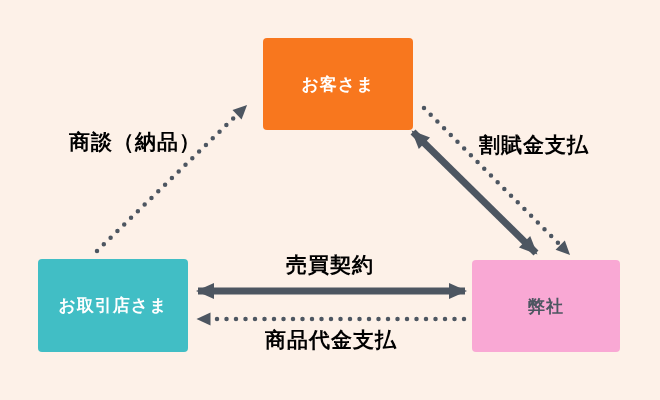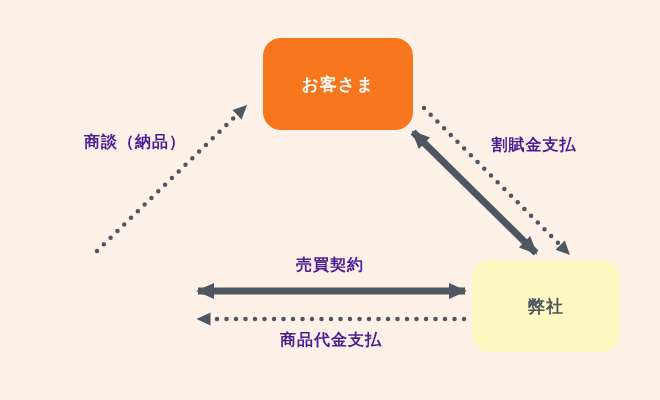--- a/index.html
+++ b/index.html
@@ -32,21 +32,21 @@
     stroke-width: 4.5;
     stroke-linecap: round;
     stroke-dasharray: 0 9.5;
     fill: none;
   }
   .node {
     position: absolute;
     display: flex;
     align-items: center;
     justify-content: center;
-    border-radius: 18px;
+    border-radius: 4px;
     font-size: 17px;
     font-weight: bold;
     letter-spacing: 1px;
   }
   .node-customer {
     left: 263px;
     top: 38px;
     width: 150px;
     height: 92px;
     background: #f8771e;
@@ -58,30 +58,30 @@
     width: 150px;
     height: 93px;
     background: #41bec5;
     color: #ffffff;
   }
   .node-company {
     left: 472px;
     top: 260px;
     width: 148px;
     height: 92px;
-    background: #fef9c3;
+    background: #f9a8d4;
     color: #4d5661;
   }
   .edge-label {
     position: absolute;
     transform: translate(-50%, -50%);
-    font-size: 16px;
+    font-size: 21px;
     font-weight: bold;
     letter-spacing: 1px;
-    color: #4c1d95;
+    color: #000000;
     white-space: nowrap;
   }
   .label-negotiation        { left: 135px; top: 142px; }
   .label-installment-pay    { left: 534px; top: 145px; text-align: right; }
   .label-installment-contract { left: 411px; top: 204px; }
   .label-sales-contract     { left: 330px; top: 265px; }
   .label-goods-payment      { left: 331px; top: 340px; }
 </style>
 </head>
 <body>
@@ -104,20 +104,21 @@
 
     <line class="edge-solid" x1="413" y1="132" x2="536" y2="253" marker-start="url(#ah-solid)" marker-end="url(#ah-solid)"></line>
 
     <line class="edge-solid" x1="198" y1="291" x2="465" y2="291" marker-start="url(#ah-solid)" marker-end="url(#ah-solid)"></line>
 
     <line class="edge-dotted" x1="464" y1="319" x2="198" y2="319" marker-end="url(#ah-dotted)"></line>
   </svg>
 
   <div class="node node-customer">お客さま</div>
 
+  <div class="node node-dealer">お取引店さま</div>
 
   <div class="node node-company">弊社</div>
 
   <div class="edge-label label-negotiation">商談（納品）</div>
 
   <div class="edge-label label-installment-pay">割賦金支払</div>
 
 
   <div class="edge-label label-sales-contract">売買契約</div>
 

